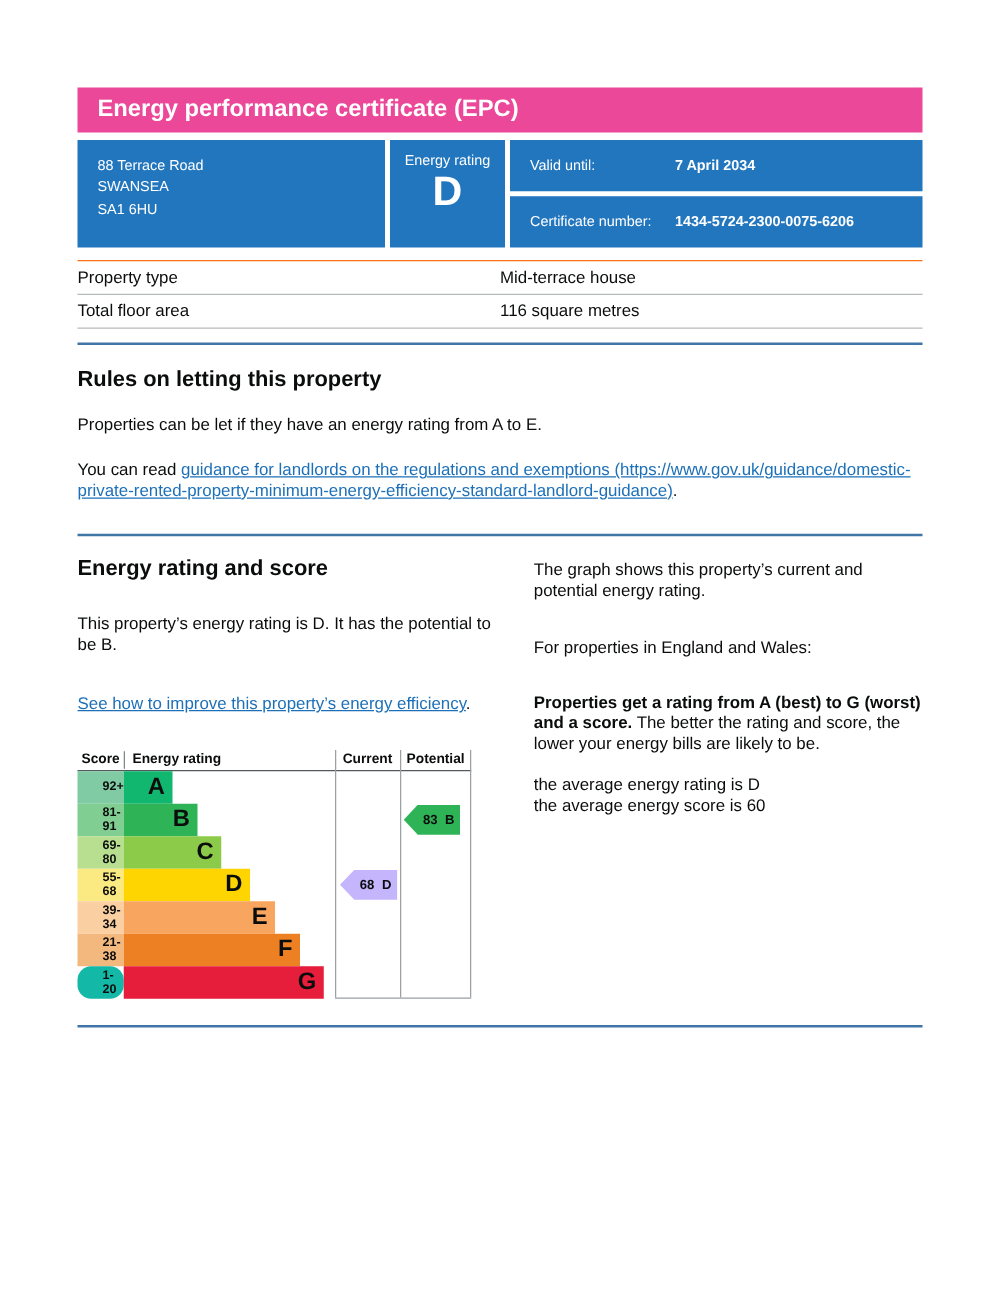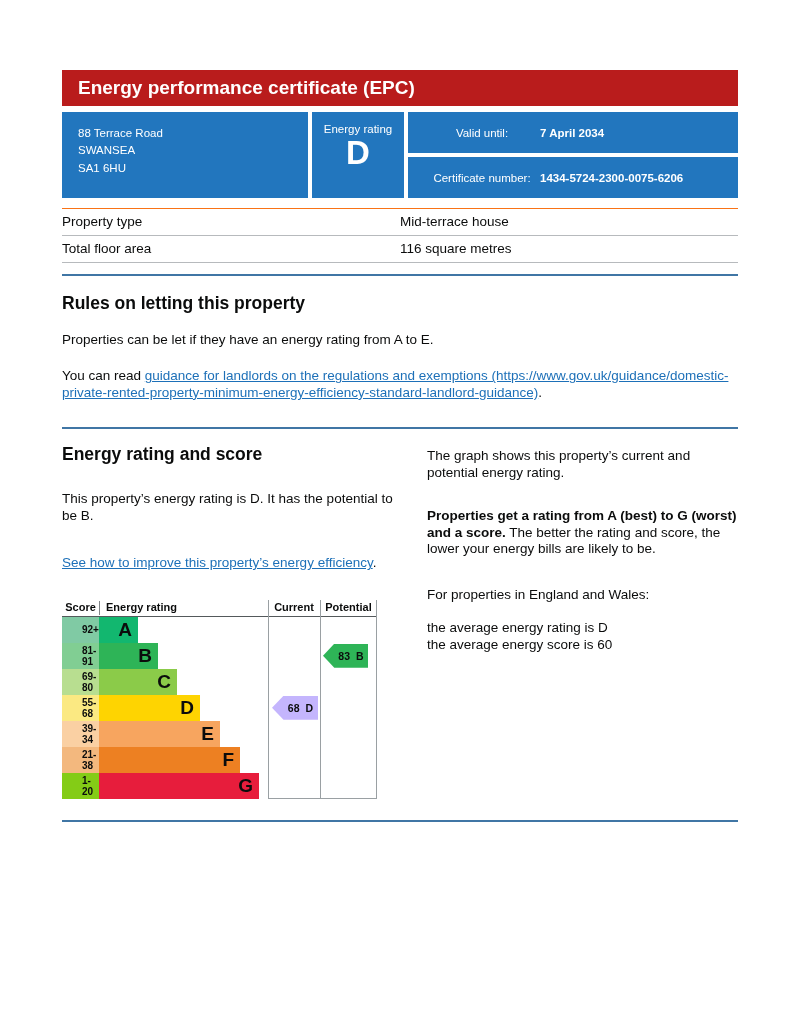--- a/index.html
+++ b/index.html
@@ -7,34 +7,34 @@
     width: 800px; height: 1033px;
     background: #ffffff;
     font-family: "Liberation Sans", sans-serif;
     color: #0b0c0c;
     overflow: hidden;
   }
   .page { position: absolute; left: 62px; top: 70px; width: 676px; }
 
   
   .title-bar {
-    background: #b91c1c; color: #fff;
+    background: #ec4899; color: #fff;
     font-size: 19px; font-weight: bold;
     padding: 0 16px; height: 36px; line-height: 36px;
     box-sizing: border-box;
   }
 
   
   .summary-box { margin-top: 6px; display: flex; gap: 4px; height: 86px; }
   .cell { background: #2276be; color: #fff; box-sizing: border-box; }
   .address-cell { width: 246px; padding: 13px 16px; font-size: 11.5px; line-height: 1.5; }
   .rating-cell { width: 92px; text-align: center; padding-top: 11px; }
   .rating-cell .rating-label { font-size: 11.5px; }
   .rating-cell .rating-letter { font-size: 33px; font-weight: bold; margin-top: 1px; line-height: 1; }
-  .validity-col { flex: 1; display: flex; flex-direction: column; gap: 4px; text-align: center; }
+  .validity-col { flex: 1; display: flex; flex-direction: column; gap: 4px; }
   .validity-row { flex: 1; display: flex; align-items: center; padding: 0 16px; font-size: 11.5px; }
   .validity-row .v-label { width: 116px; }
   .validity-row .v-value { font-weight: bold; }
 
   
   .facts-table { margin-top: 10px; font-size: 13.5px; }
   .fact-row { display: flex; border-bottom: 1px solid #b7babd; padding: 5px 0 6px; }
   .fact-row:first-child { border-top: 1px solid #f97316; }
   .fact-label { width: 338px; }
 
@@ -189,43 +189,43 @@
                 <span class="band-letter">E</span>
               </div>
             </div>
             <div class="chart-row">
               <div class="score-cell" style="background: rgb(243, 184, 126);">21-38</div>
               <div class="band-bar" style="width: 141px; background: rgb(237, 128, 34);">
                 <span class="band-letter">F</span>
               </div>
             </div>
             <div class="chart-row">
-              <div class="score-cell" style="background: #84cc16;">1-20</div>
+              <div class="score-cell" style="background: #14b8a6; border-radius: 11px;">1-20</div>
               <div class="band-bar" style="width: 160px; background: rgb(231, 29, 60);">
                 <span class="band-letter">G</span>
               </div>
             </div>
           </div>
       <div class="rating-arrow" style="left: 210px; width: 46px; top: 96px; background: #c4b5fd;">
             <span>68</span>
             <span>D</span>
           </div>
           <div class="rating-arrow" style="left: 261px; width: 45px; top: 44px; background: rgb(46, 180, 87);">
             <span>83</span>
             <span>B</span>
           </div>
         </div>
     </div>
 
     <div class="col-right">
       <p class="body-text r-p1">The graph shows this property’s current and potential energy rating.</p>
+      <p class="body-text r-p3">For properties in England and Wales:</p>
       <p class="body-text r-p2">
         <strong>Properties get a rating from A (best) to G (worst) and a score.</strong><span> The better the rating and score, the lower your energy bills are likely to be.</span>
       </p>
-      <p class="body-text r-p3">For properties in England and Wales:</p>
       <p class="body-text r-p4">
         <span>the average energy rating is D</span><br>
         <span>the average energy score is 60</span>
       </p>
     </div>
   </div>
 
   <hr class="rule-blue final-hr">
 
 </div>

